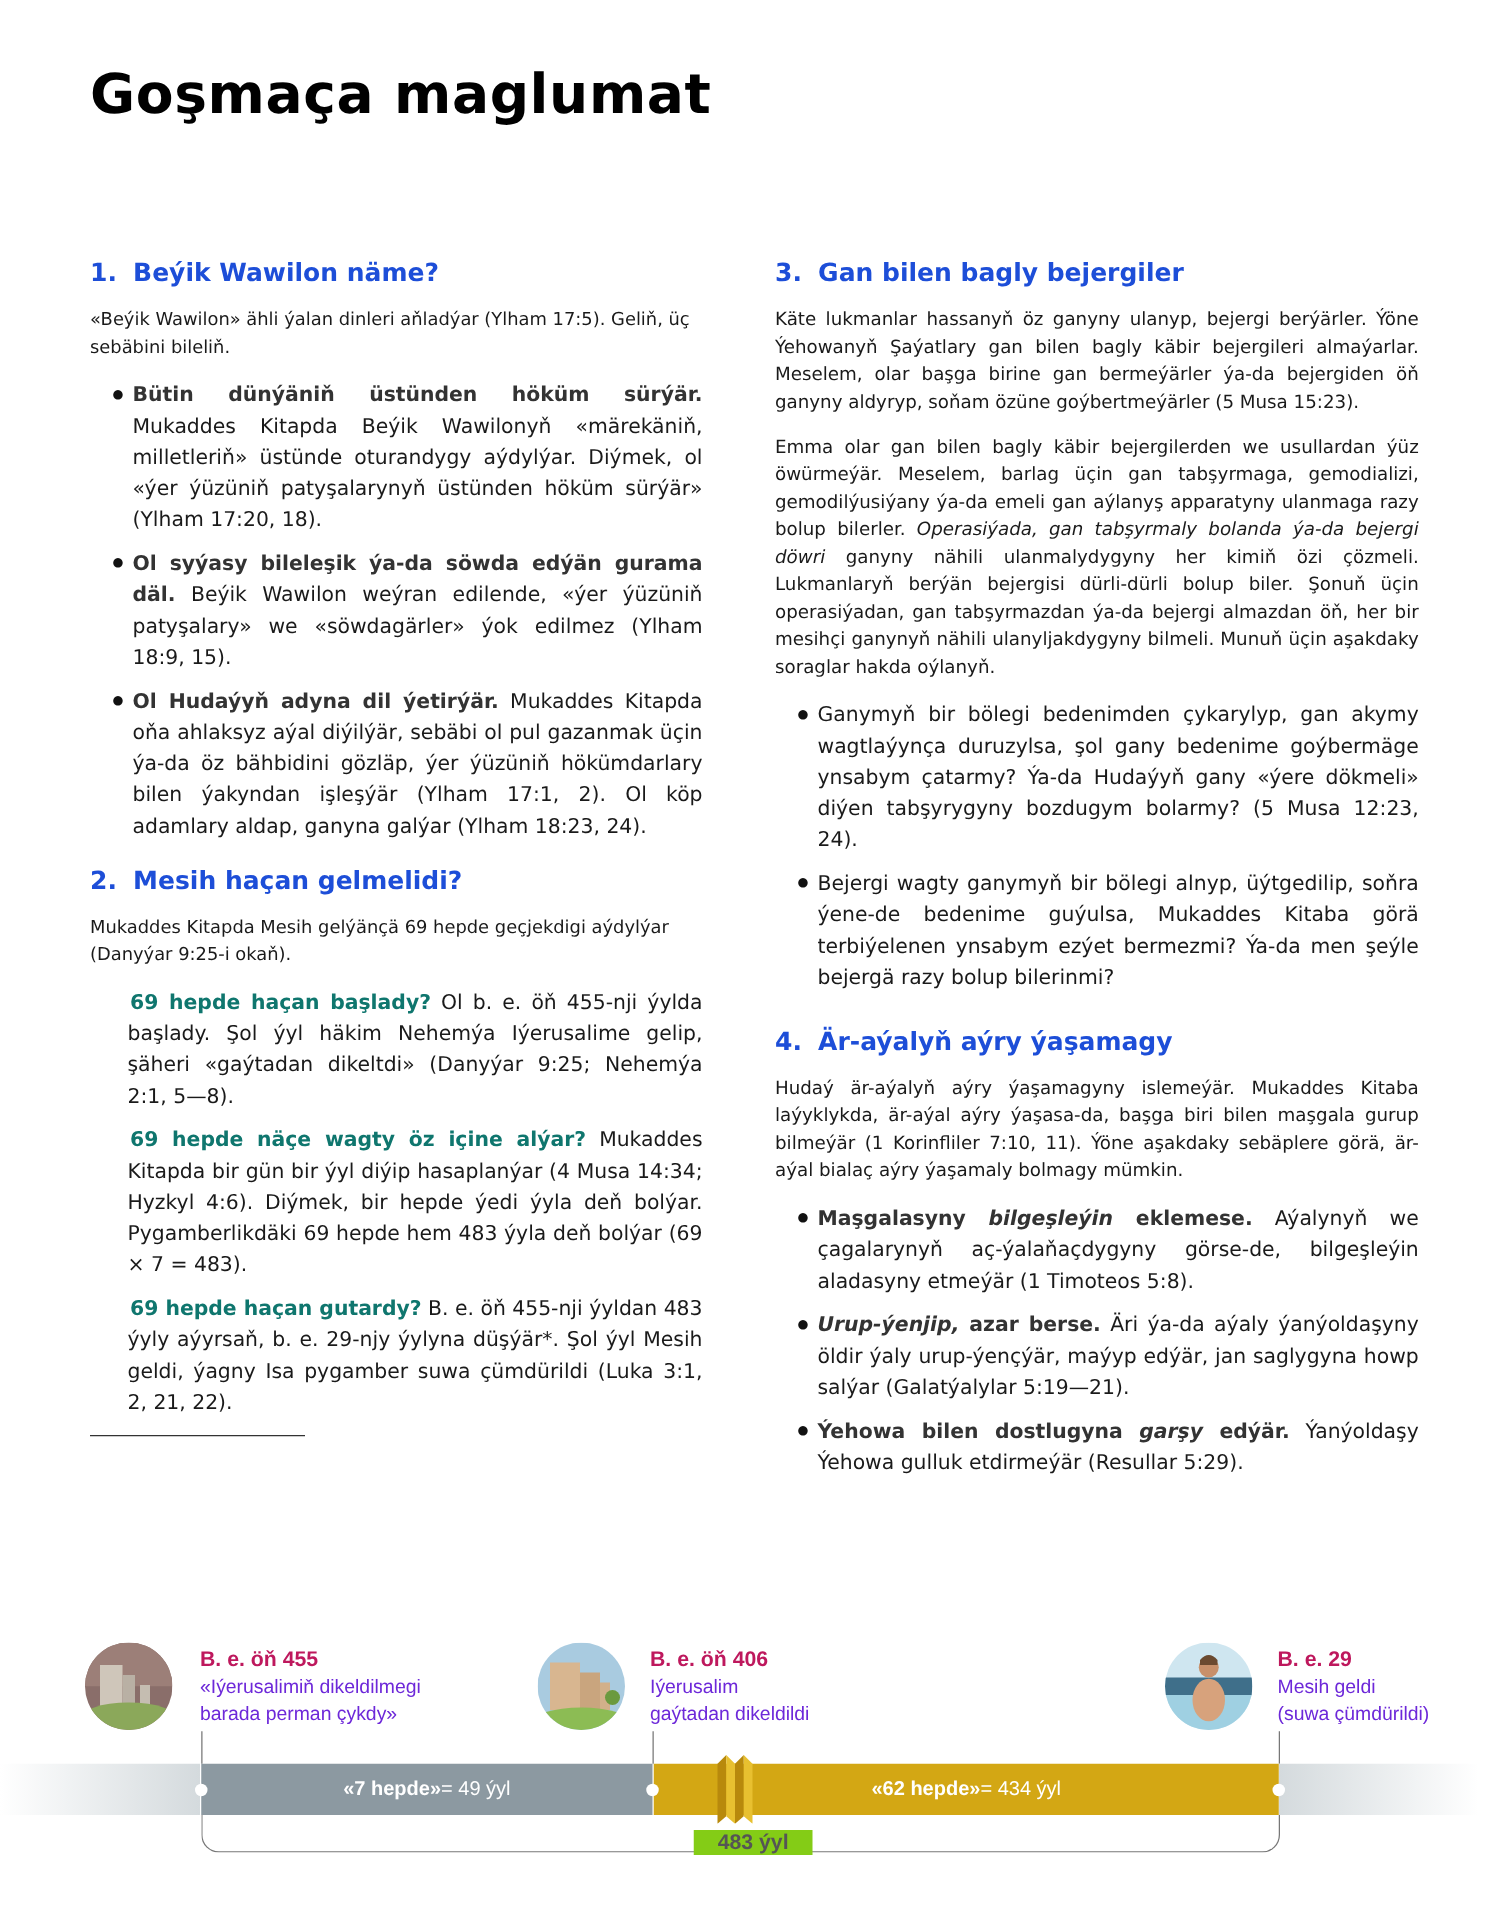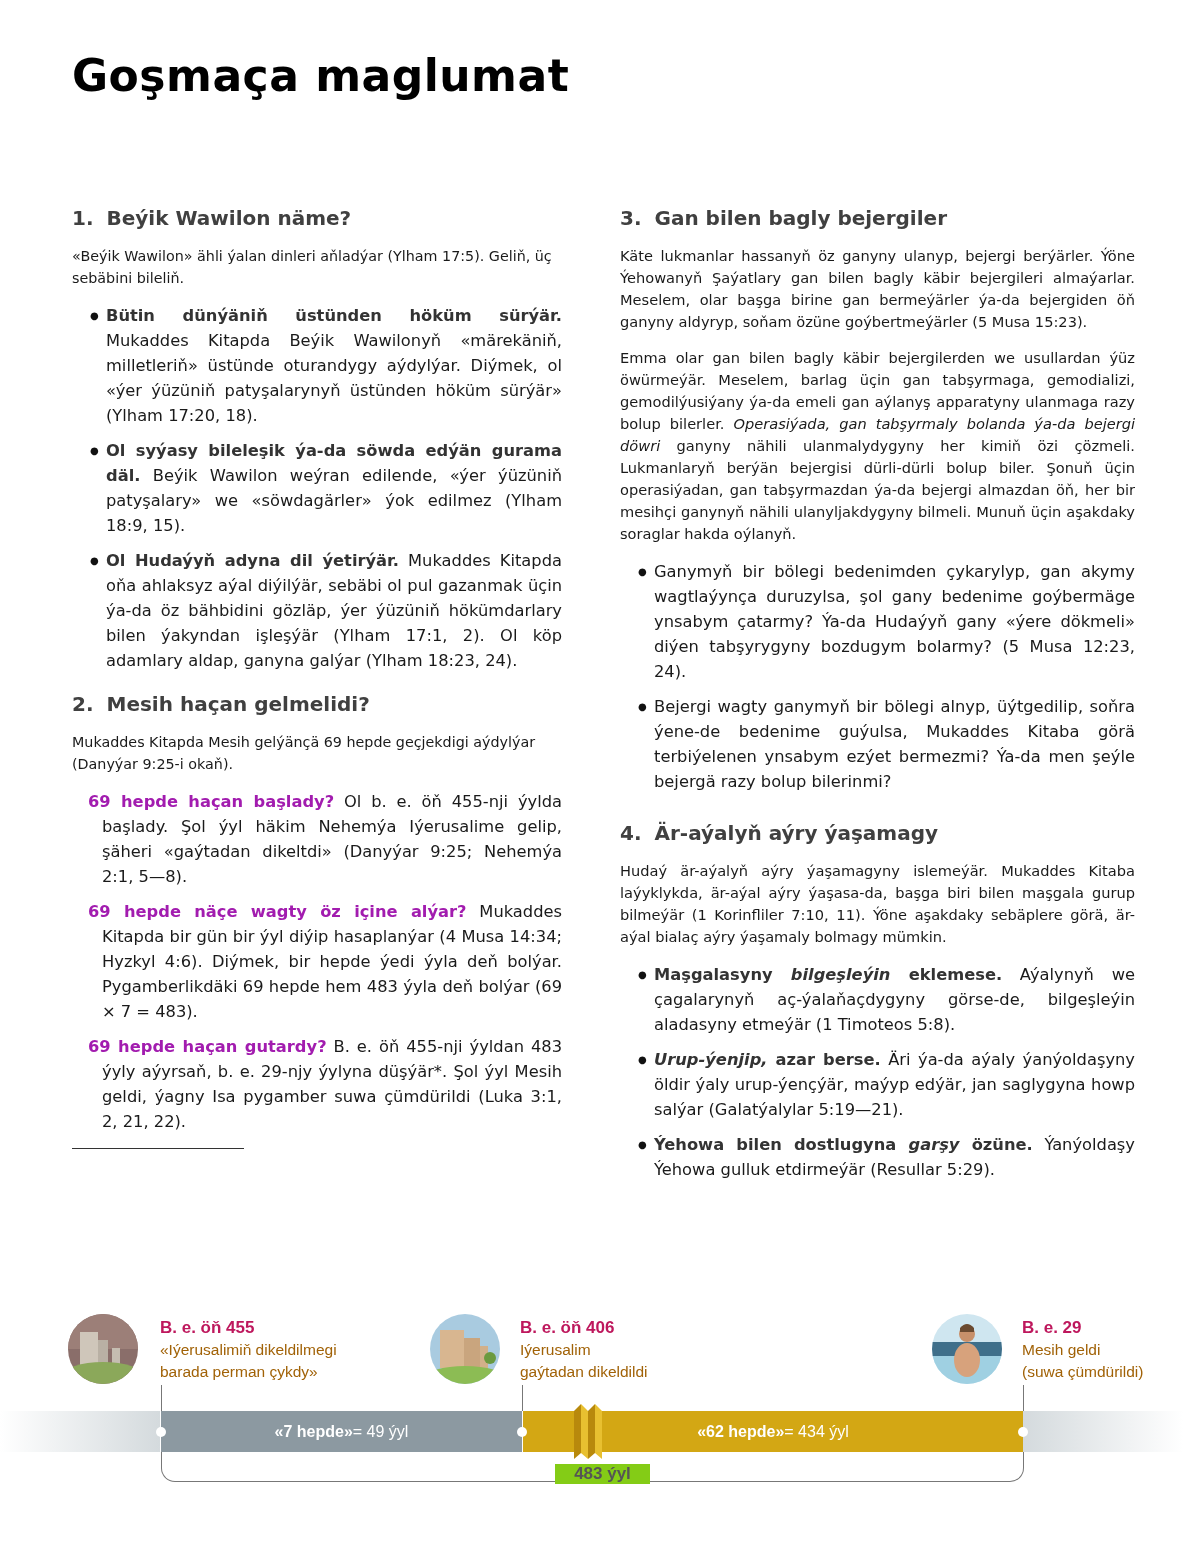--- a/index.html
+++ b/index.html
@@ -5,36 +5,36 @@
     * { box-sizing: border-box; margin: 0; padding: 0; }
     html, body { width: 1200px; height: 1543px; background: #ffffff; }
     body { position: relative; font-family: "DejaVu Sans", sans-serif; color: #1a1a1a; overflow: hidden; }
 
     .page-title { position: absolute; left: 72px; top: 50px; font-size: 44px; font-weight: bold; letter-spacing: 0.5px; color: #000; }
 
     .col { position: absolute; top: 205px; width: 490px; }
     .col-left { left: 72px; }
     .col-right { left: 620px; width: 515px; }
 
-    .section-h { font-size: 20px; font-weight: bold; color: #404040; margin-bottom: 14px; line-height: 1.3; }
+    .section-h { font-size: 20px; font-weight: bold; color: #1d4ed8; margin-bottom: 14px; line-height: 1.3; }
     .section-h .num { margin-right: 6px; }
 
     .p-small { font-size: 14.3px; line-height: 22px; color: #1a1a1a; text-align: justify; margin-bottom: 14px; }
     .col-right .p-small { font-size: 14.6px; }
 
     ul.bullets { list-style: none; margin: 0 0 8px 18px; }
     ul.bullets li { position: relative; padding-left: 16px; font-size: 16.3px; line-height: 25px; text-align: justify; margin-bottom: 10px; color: #1a1a1a; }
     ul.bullets li::before { content: "\25CF"; position: absolute; left: 0; top: 0; font-size: 10px; color: #111; }
     .b { font-weight: bold; color: #333; }
     .i { font-style: italic; }
     .bi { font-weight: bold; font-style: italic; color: #333; }
 
     .qa { margin-left: 16px; padding-left: 0; font-size: 16.3px; line-height: 25px; text-align: justify; margin-bottom: 10px; }
     .qa .qa-text { display: block; padding-left: 14px; text-indent: -14px; }
-    .qa .q { font-weight: bold; color: #a21caf; }
+    .qa .q { font-weight: bold; color: #0f766e; margin-left: 16px; }
 
     .footnote-rule { width: 172px; height: 1px; background: #333; margin: 14px 0 10px; }
     .footnote { font-size: 12.4px; line-height: 19px; color: #222; }
 
     #sec2 { margin-top: 18px; }
     #sec4 { margin-top: 26px; }
 
     
     .timeline { position: absolute; left: 0; top: 1300px; width: 1200px; height: 200px; }
     .tl-bar-bg { position: absolute; top: 111px; height: 41px; }
@@ -44,21 +44,21 @@
     .seg-gold { left: 523px; width: 500px; background: #d3a714; }
     .seg-label { position: absolute; top: 0; height: 41px; display: flex; align-items: center; justify-content: center; color: #fff; font-size: 16px; font-family: "Liberation Sans", sans-serif; }
     .seg-label .strong { font-weight: bold; }
     .dot { position: absolute; width: 10px; height: 10px; border-radius: 50%; background: #fff; top: 127px; }
     .tick { position: absolute; width: 1px; background: #777; top: 85px; height: 26px; }
     .brace { position: absolute; left: 161px; top: 152px; width: 863px; height: 30px; border: 1.5px solid #777; border-top: none; border-radius: 0 0 14px 14px; }
     .brace-label { position: absolute; top: 164px; left: 555px; width: 95px; text-align: center; background: #84cc16; font-family: "Liberation Sans", sans-serif; font-size: 17px; font-weight: bold; color: #555; }
 
     .event { position: absolute; top: 17px; font-family: "Liberation Sans", sans-serif; }
     .event .date { font-size: 17px; font-weight: bold; color: #be185d; line-height: 22px; }
-    .event .desc { font-size: 15.5px; line-height: 22px; color: #a16207; }
+    .event .desc { font-size: 15.5px; line-height: 22px; color: #6d28d9; }
 
     .pic { position: absolute; top: 14px; width: 70px; height: 70px; border-radius: 50%; overflow: hidden; }
     .pic svg { display: block; }
 
     .fold { position: absolute; left: 570px; top: 104px; width: 36px; height: 55px; }
   </style>
 </head>
 <body>
 
 <h1 class="page-title">Goşmaça maglumat</h1>
@@ -101,21 +101,21 @@
       <li>Bejergi wagty ganymyň bir bölegi alnyp, üýtgedilip, soňra ýene-de bedenime guýulsa, Mukaddes Kitaba görä terbiýelenen ynsabym ezýet bermezmi? Ýa-da men şeýle bejergä razy bolup bilerinmi?</li>
     </ul>
   </section>
 
   <section id="sec4">
     <h2 class="section-h"><span class="num">4.</span> <span>Är-aýalyň aýry ýaşamagy</span></h2>
     <p class="p-small">Hudaý är-aýalyň aýry ýaşamagyny islemeýär. Mukaddes Kitaba laýyklykda, är-aýal aýry ýaşasa-da, başga biri bilen maşgala gurup bilmeýär (1 Korinfliler 7:10, 11). Ýöne aşakdaky sebäplere görä, är-aýal bialaç aýry ýaşamaly bolmagy mümkin.</p>
     <ul class="bullets">
       <li><span class="b">Maşgalasyny </span><span class="bi">bilgeşleýin</span><span class="b"> eklemese.</span><span> Aýalynyň we çagalarynyň aç-ýalaňaçdygyny görse-de, bilgeşleýin aladasyny etmeýär (1 Timoteos 5:8).</span></li>
       <li><span class="bi">Urup-ýenjip,</span><span class="b"> azar berse.</span><span> Äri ýa-da aýaly ýanýoldaşyny öldir ýaly urup-ýençýär, maýyp edýär, jan saglygyna howp salýar (Galatýalylar 5:19—21).</span></li>
-      <li><span class="b">Ýehowa bilen dostlugyna </span><span class="bi">garşy</span><span class="b"> özüne.</span><span> Ýanýoldaşy Ýehowa gulluk etdirmeýär (Resullar 5:29).</span></li>
+      <li><span class="b">Ýehowa bilen dostlugyna </span><span class="bi">garşy</span><span class="b"> edýär.</span><span> Ýanýoldaşy Ýehowa gulluk etdirmeýär (Resullar 5:29).</span></li>
     </ul>
   </section>
 </div>
 
 <div class="timeline">
 
   <div class="pic" style="left:68px">
     <svg width="70" height="70" viewBox="0 0 70 70">
       <rect width="70" height="70" fill="#8a6e6a"></rect>
       <rect y="0" width="70" height="35" fill="#9c7f78"></rect>

